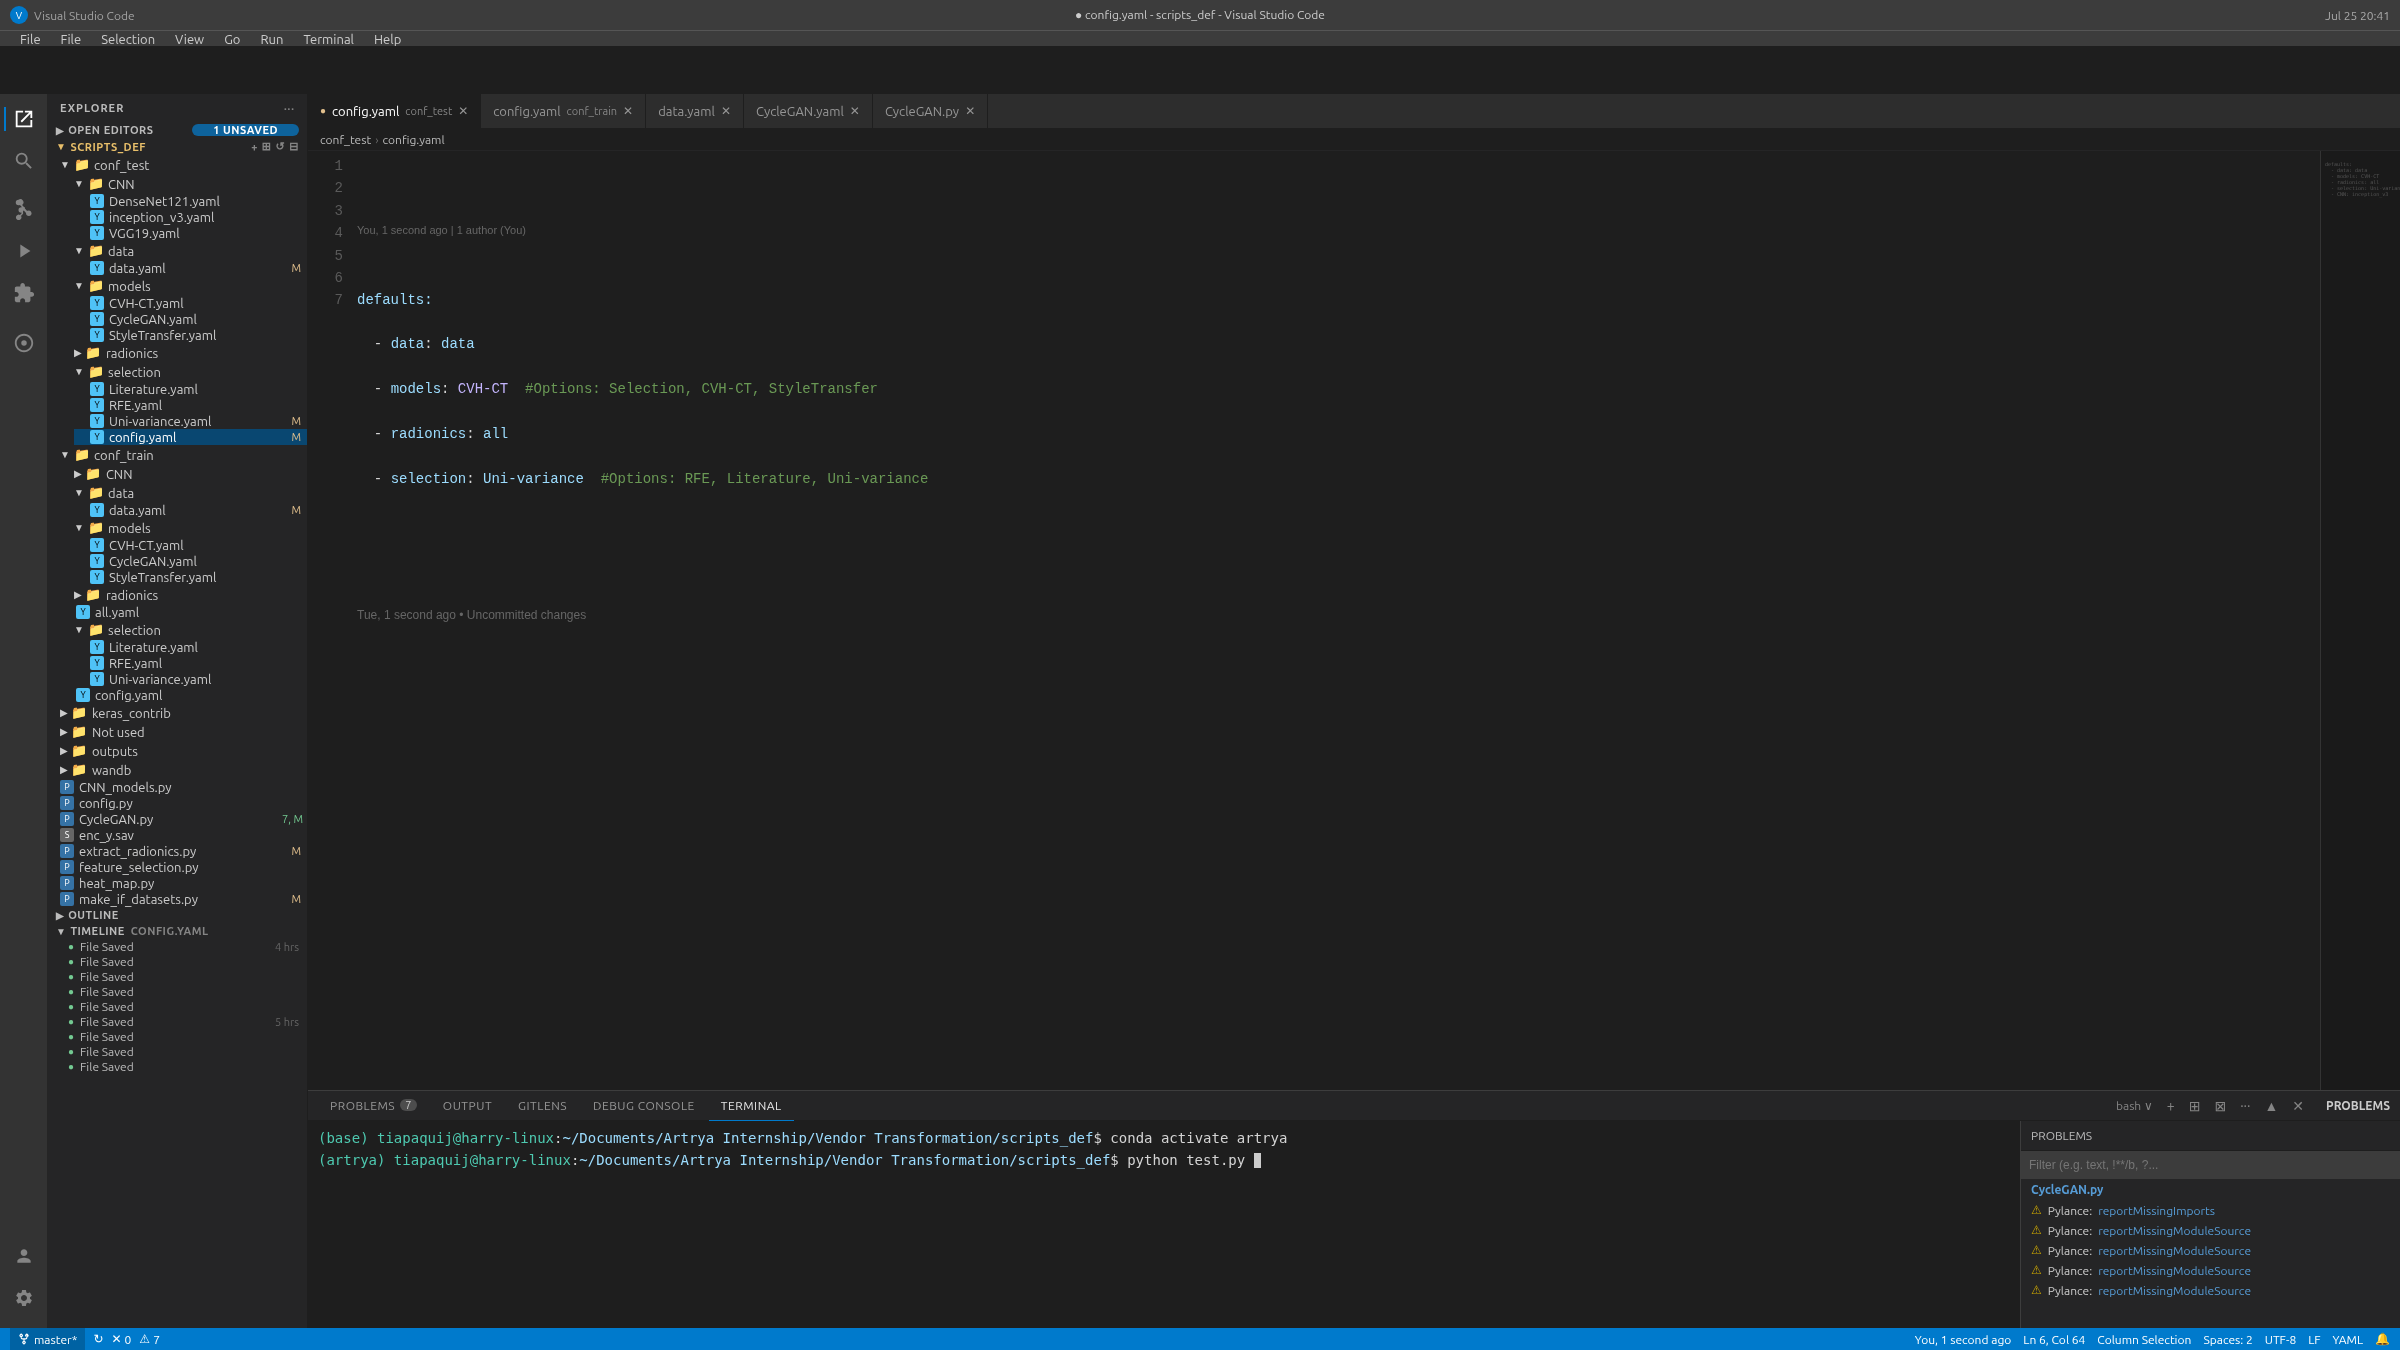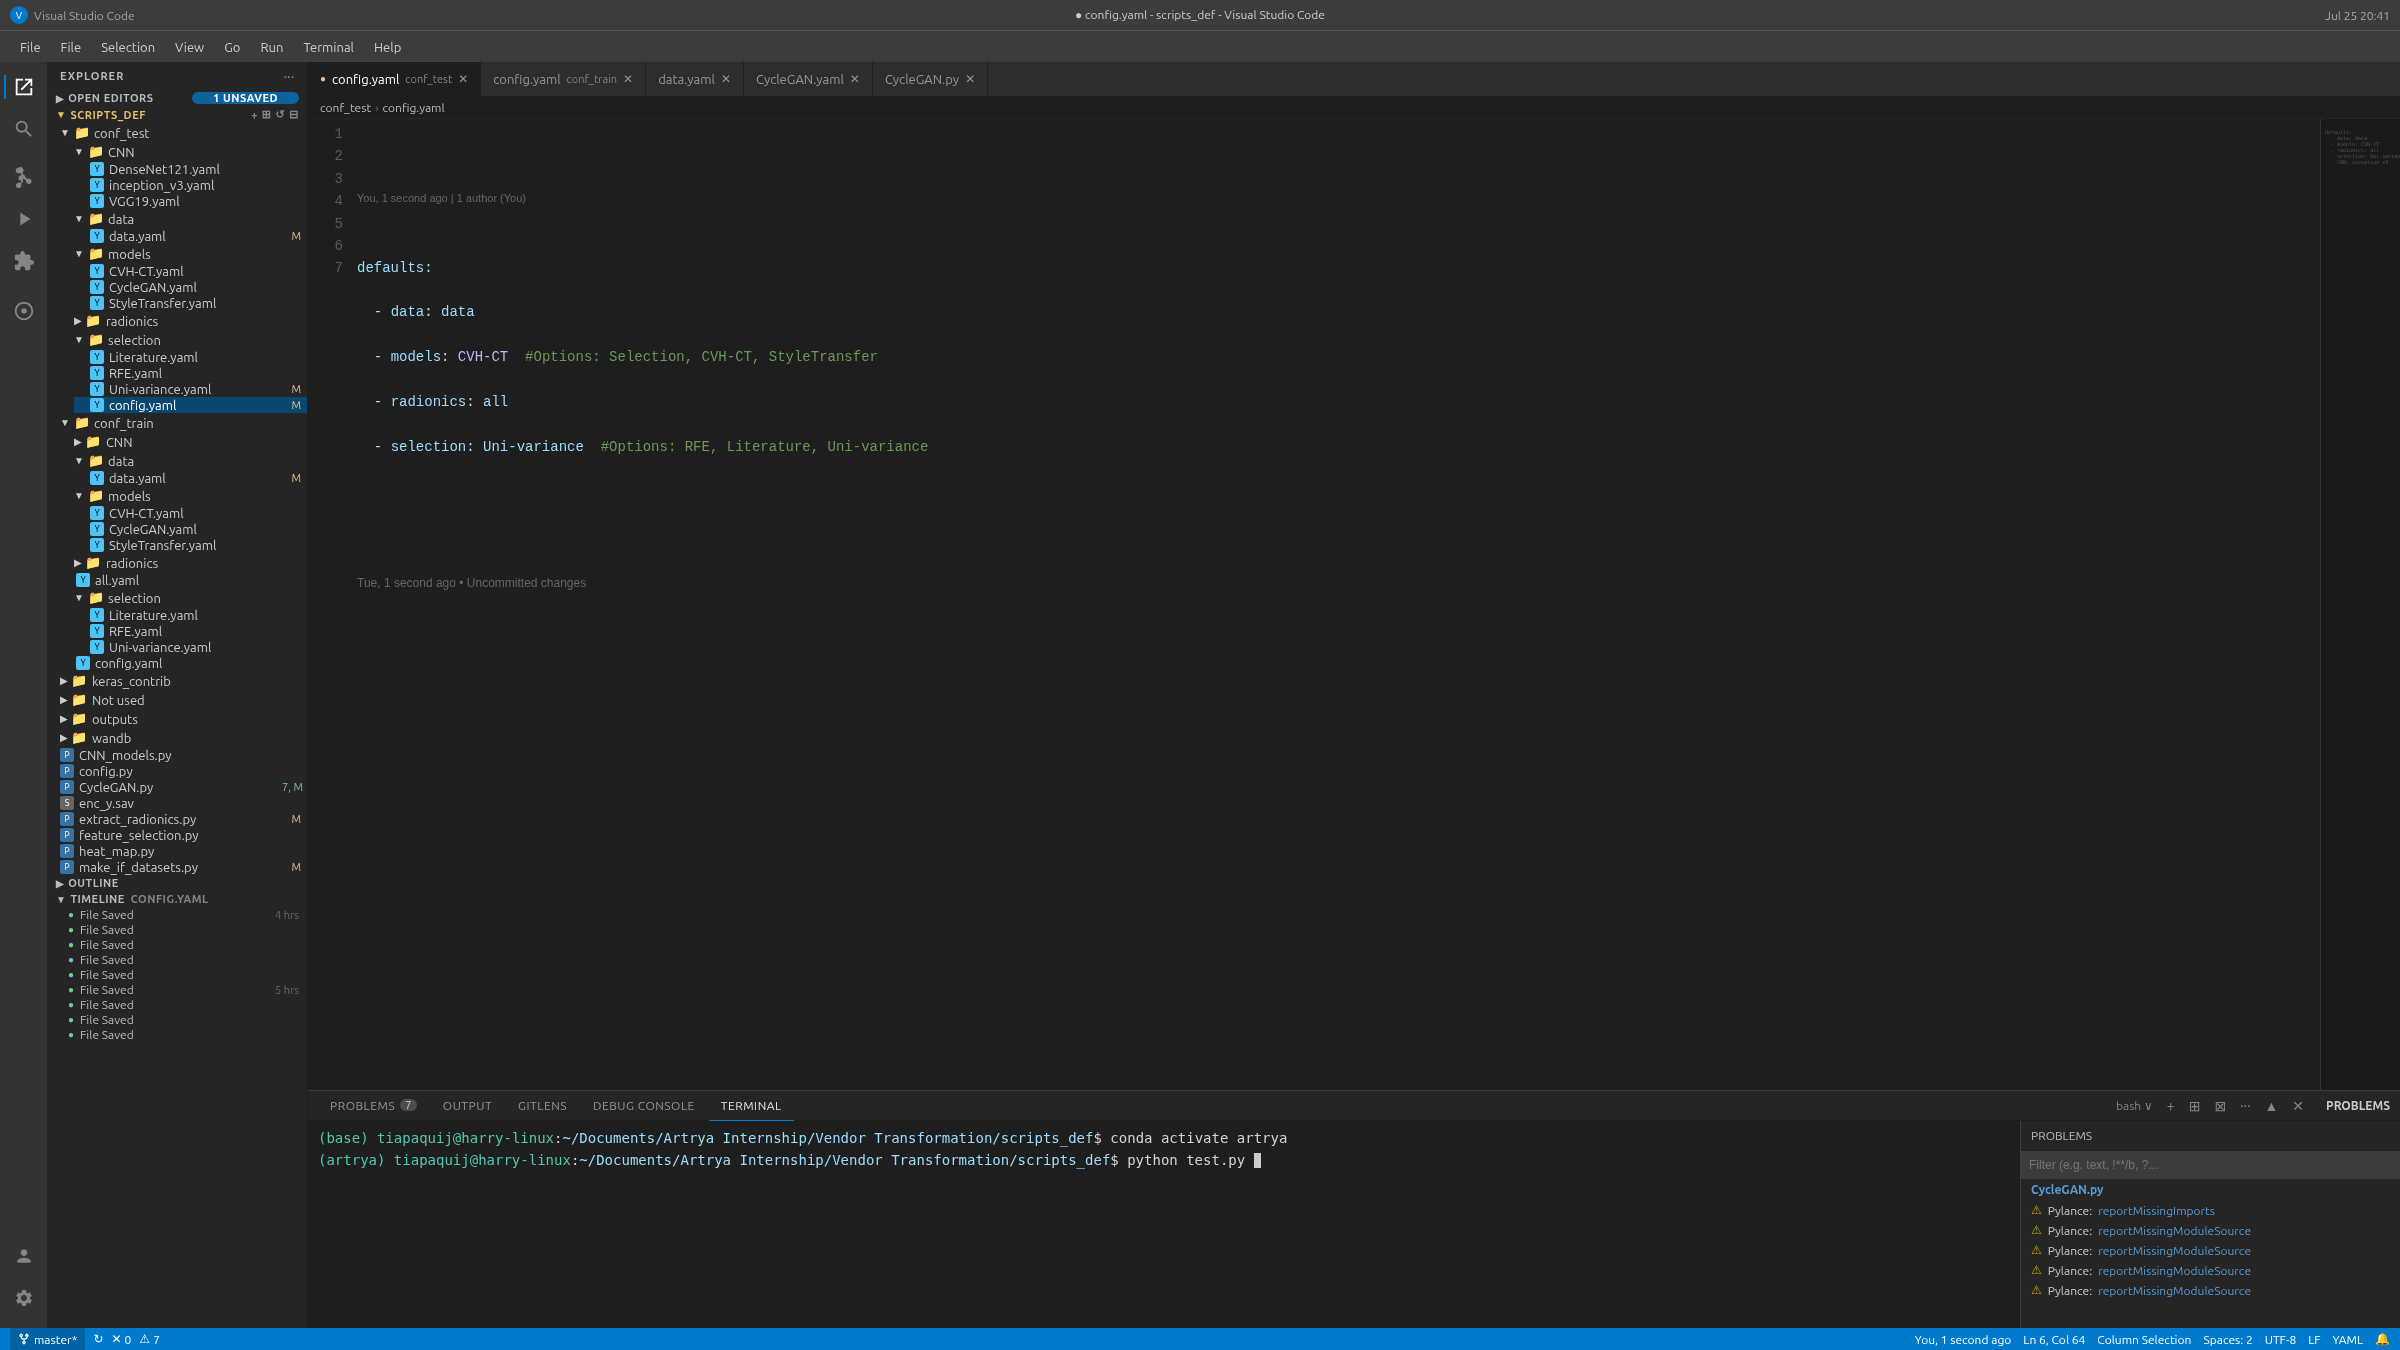--- a/index.html
+++ b/index.html
@@ -24,41 +24,42 @@
       justify-content: center;
       font-size: 12px;
       color: #ccc;
       flex-shrink: 0;
       position: relative;
     }
     #titlebar .title-text { position: absolute; left: 50%; transform: translateX(-50%); }
 
     
     #menubar {
-      height: 32px;
+      height: 16px;
       background: #3c3c3c;
       display: flex;
       align-items: center;
       padding: 0 10px;
       font-size: 13px;
       color: #ccc;
       flex-shrink: 0;
       border-top: 1px solid #555;
     }
     .menu-item {
       padding: 2px 10px;
       cursor: pointer;
       border-radius: 3px;
     }
 
     
     #main-container {
       display: flex;
       flex: 1;
       overflow: hidden;
+      margin-top: 48px;
     }
 
     
     #activity-bar {
       width: 48px;
       background: #333333;
       display: flex;
       flex-direction: column;
       align-items: center;
       padding-top: 5px;

